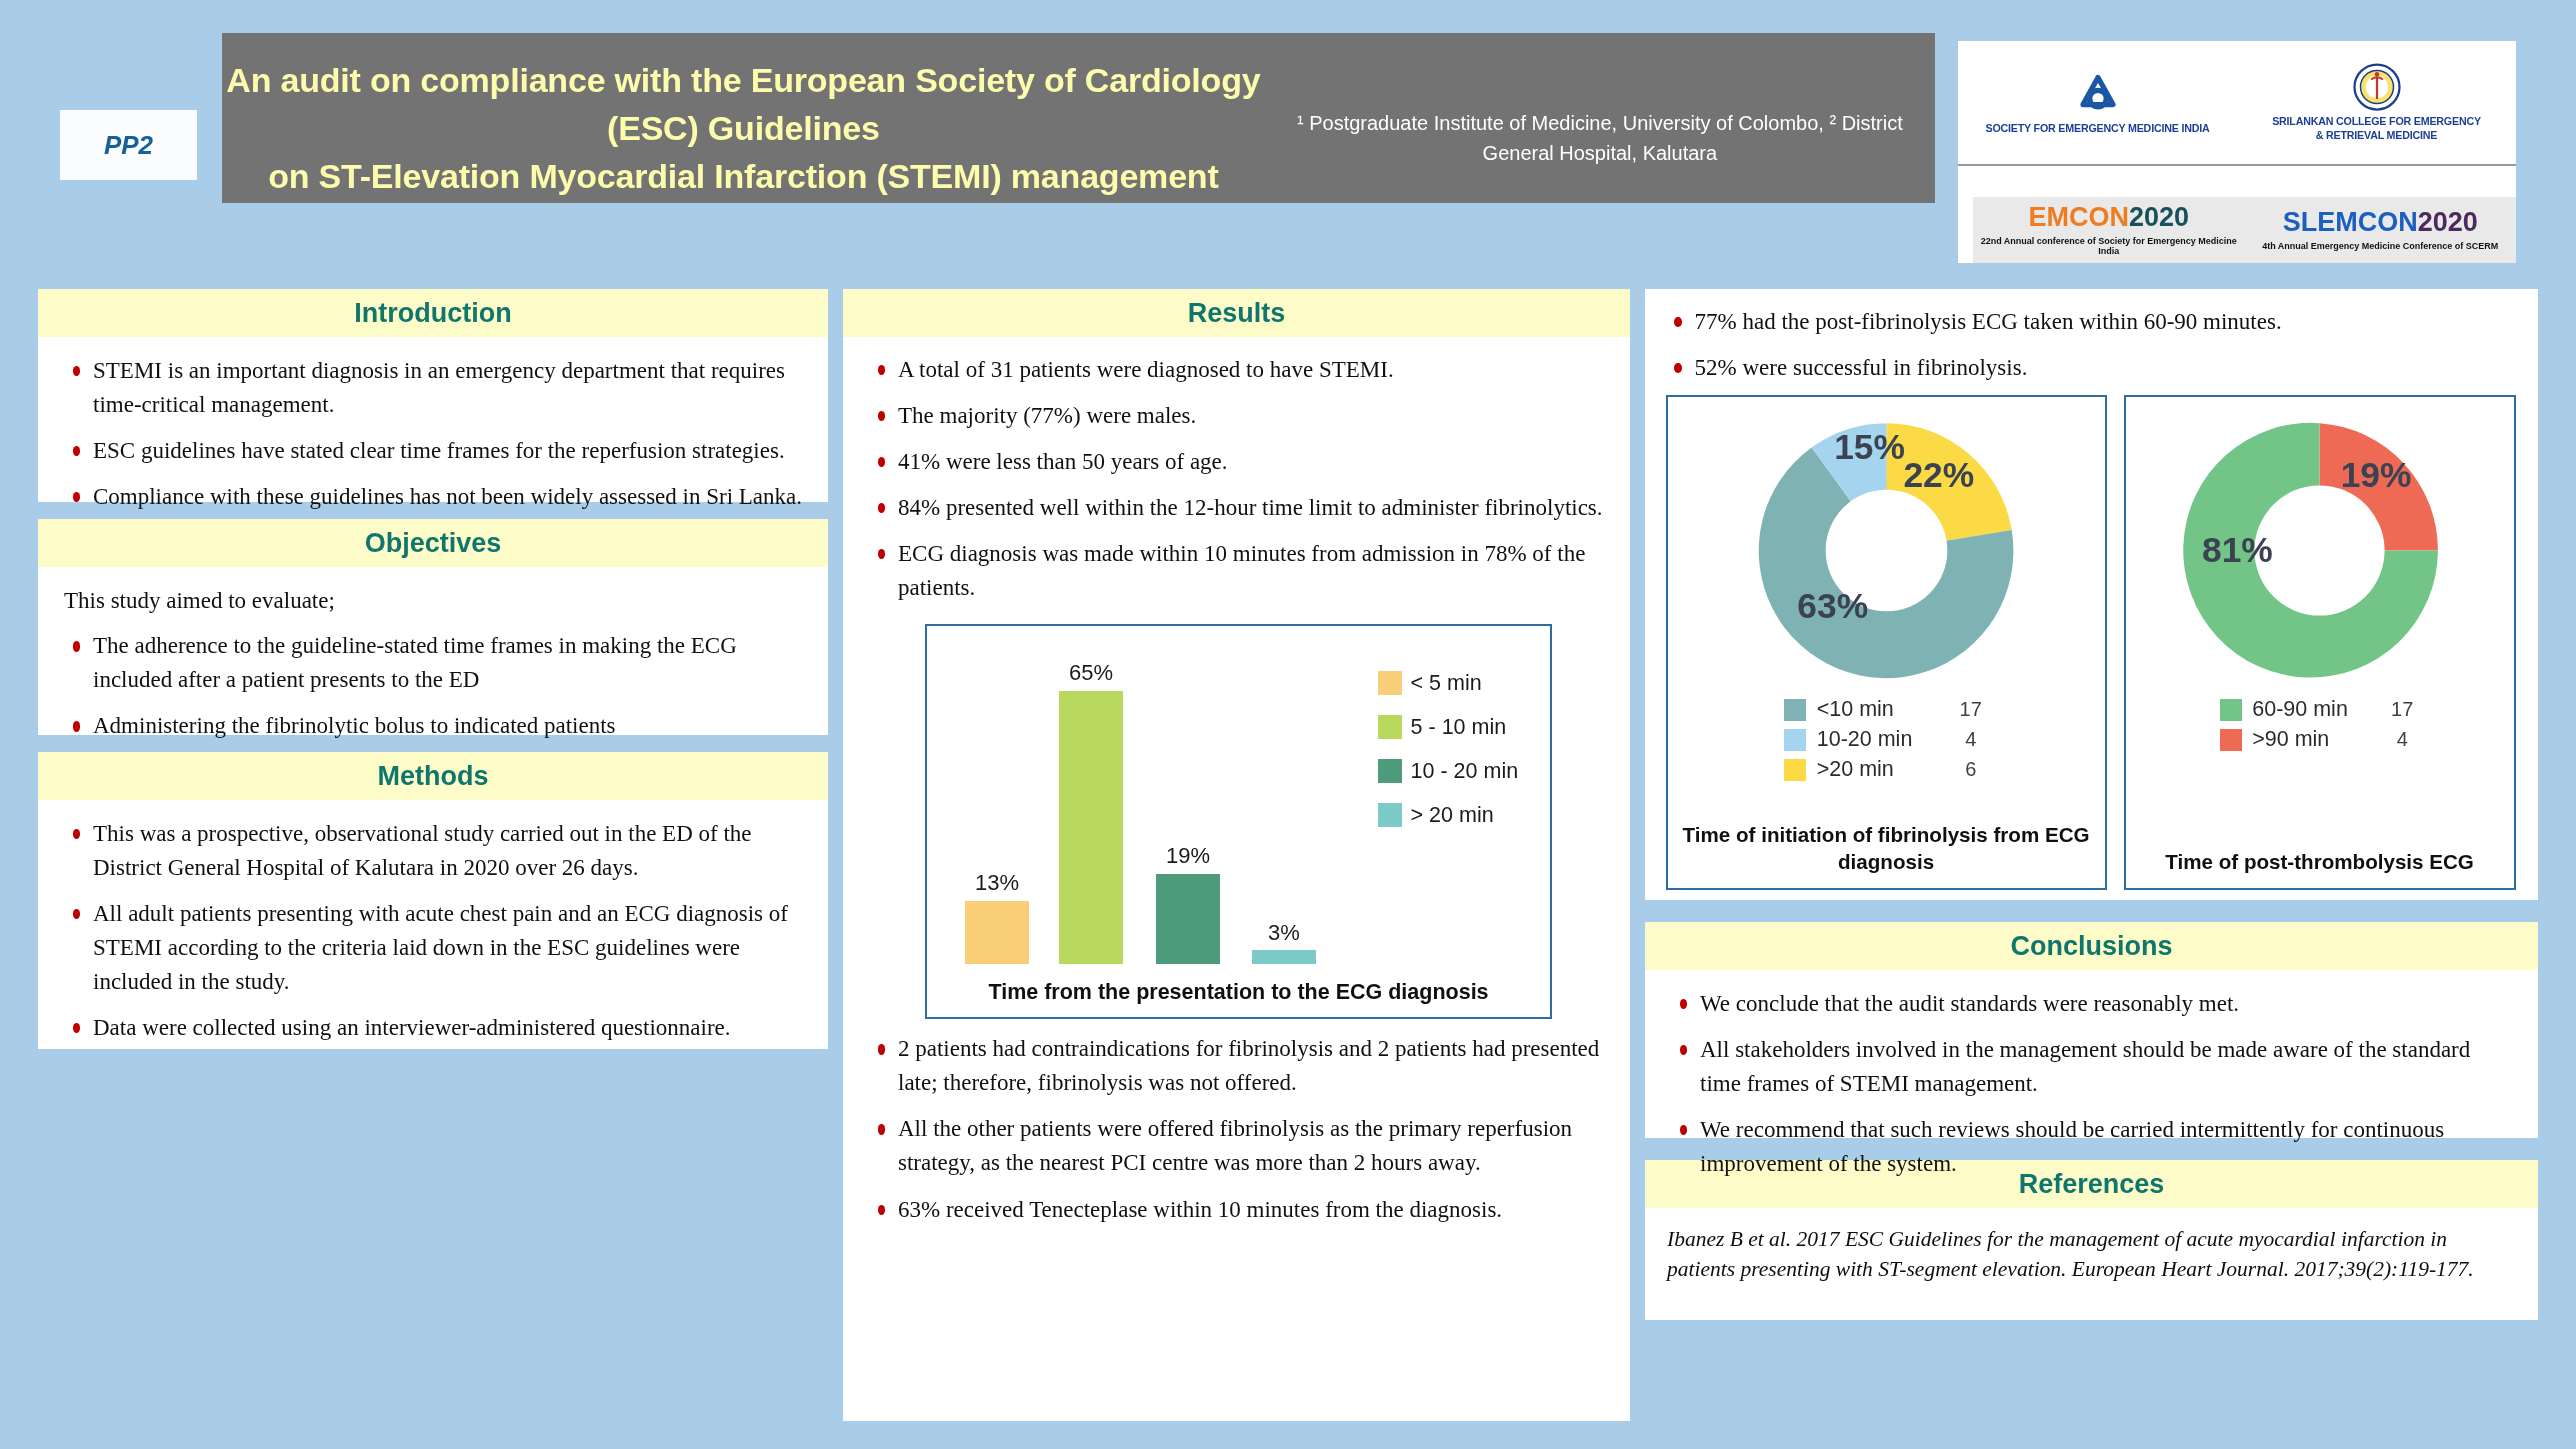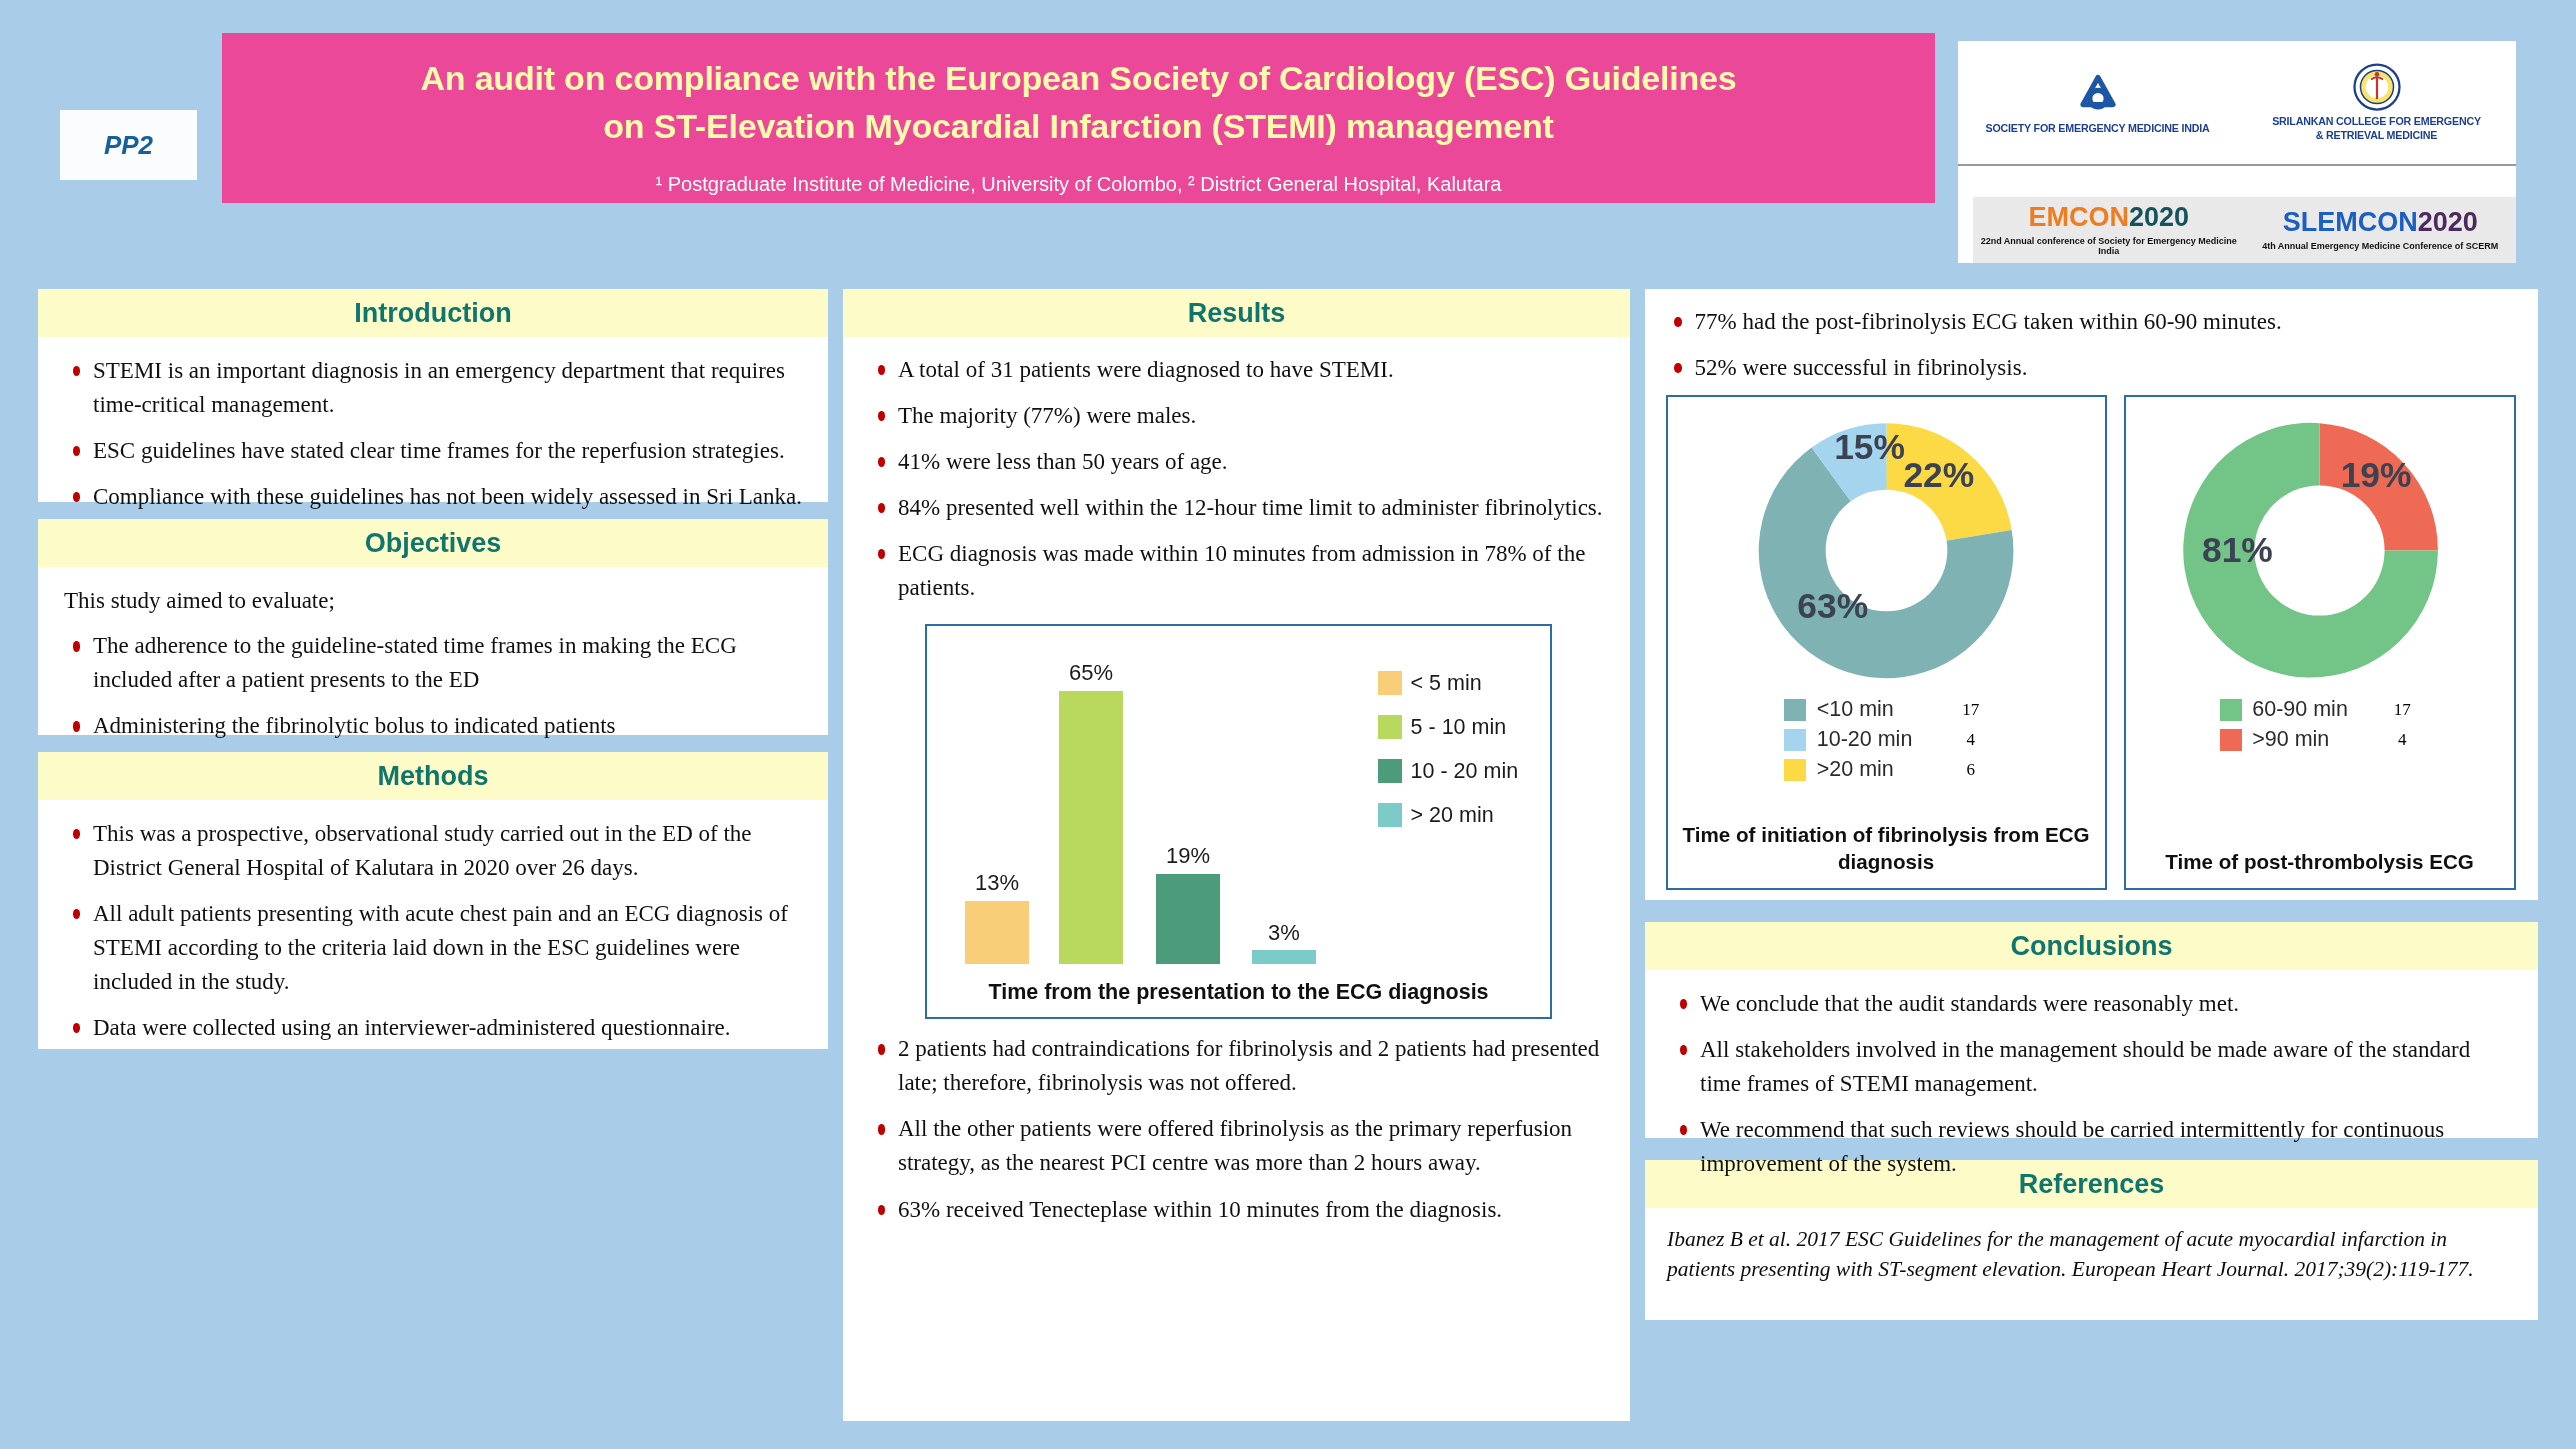--- a/index.html
+++ b/index.html
@@ -15,22 +15,22 @@
   .pp-badge {
     position: absolute; left: 60px; top: 110px;
     width: 137px; height: 70px; background: #fbfcfd;
     display: flex; align-items: center; justify-content: center;
     font-family: "Liberation Sans", sans-serif;
     font-weight: bold; font-style: italic; font-size: 26px; color: #17619b;
   }
   .title-bar {
     position: absolute; left: 222px; top: 33px;
     width: 1713px; height: 170px;
-    background: #ec4899;
-    display: flex; flex-direction: column;
+    background: #737373;
+    display: flex; 
     align-items: center; justify-content: flex-start;
     padding-top: 20.6px;
   }
   .title-main {
     font-family: "Liberation Sans", sans-serif;
     font-weight: bold; font-size: 34px; line-height: 1.42;
     color: #fcfcac; text-align: center; letter-spacing: -0.2px;
   }
   .authors {
     margin-top: 19px;
@@ -130,21 +130,21 @@
     font-size: 25px; fill:#3b4252;
   }
   .d-legend { margin-top: 5.2px; }
   .d-row { display:flex; align-items:center; margin-bottom: 5.2px; }
   .d-sw { width: 22px; height: 22px; flex:0 0 22px; margin-right: 10.3px; }
   .d-lab {
     font-family:"Liberation Sans", sans-serif; font-size: 21.5px; color:#2b2b2b;
     display:inline-block;
   }
   .d-num {
-    font-family:Liberation Serif, serif; font-size: 17px; color:#000000;
+    font-family:Liberation Sans, sans-serif; font-size: 20px; color:#404040;
     text-align:left;
   }
   .dc-1 .d-lab { width: 137px; }
   .dc-1 .d-num { width: 34px; text-align:center; }
   .dc-2 .d-lab { width: 133px; }
   .dc-2 .d-num { width: 34px; text-align:center; }
   .d-caption {
     position:absolute; left: 8.6px; right: 8.6px; bottom: 12px; text-align:center;
     font-family:"Liberation Sans", sans-serif; font-weight:bold; font-size: 20.6px;
     color:#101010; line-height: 1.3;

